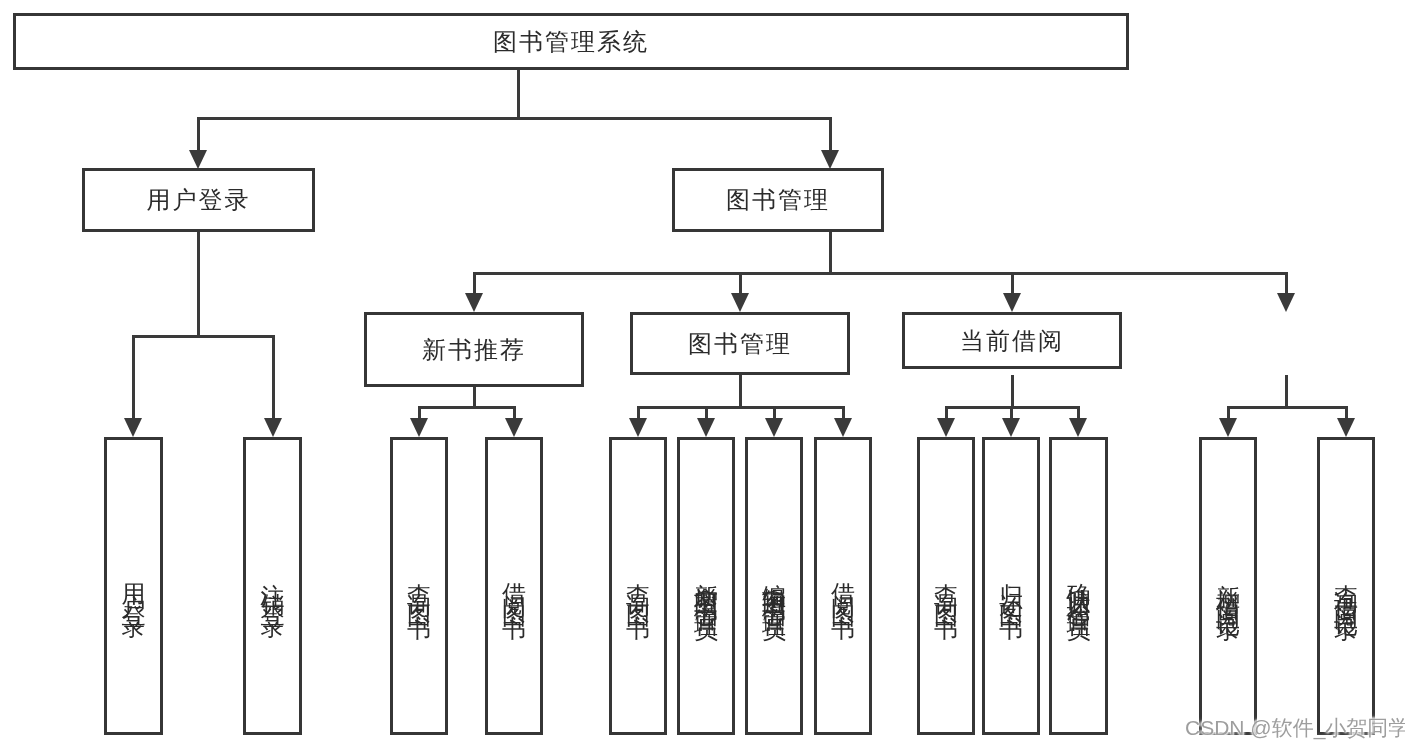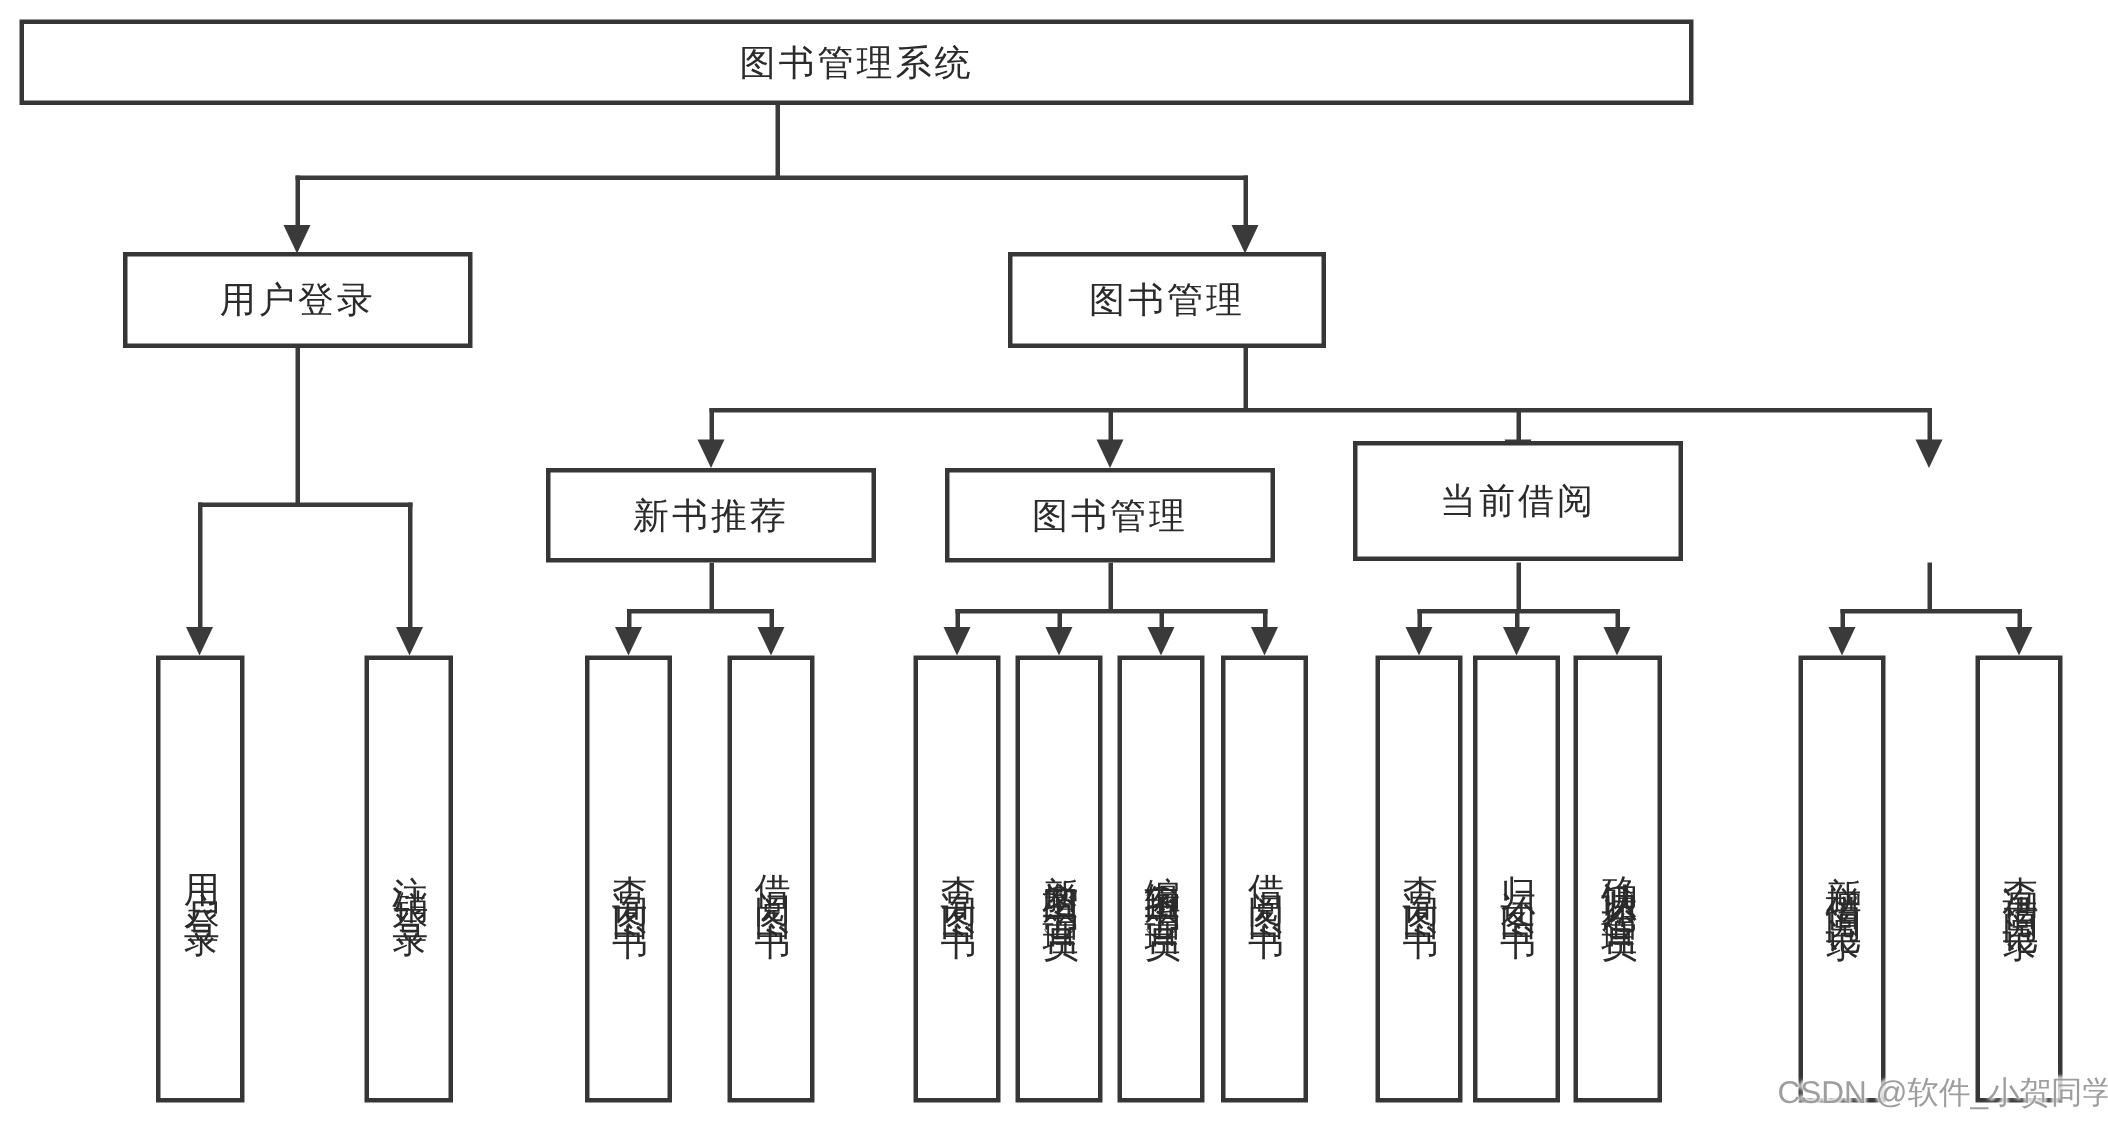--- a/index.html
+++ b/index.html
@@ -102,27 +102,27 @@
     <span>图书管理系统</span>
   </div>
 
   <div class="hbox" style="left:82px;top:168px;width:233px;height:64px">
     <span>用户登录</span>
   </div>
   <div class="hbox" style="left:672px;top:168px;width:212px;height:64px">
     <span>图书管理</span>
   </div>
 
-  <div class="hbox" style="left:364px;top:312px;width:220px;height:63px">
+  <div class="hbox" style="left:364px;top:312px;width:220px;height:75px">
     <span>新书推荐</span>
   </div>
   <div class="hbox" style="left:630px;top:312px;width:220px;height:63px">
     <span>图书管理</span>
   </div>
-  <div class="hbox" style="left:902px;top:294px;width:220px;height:80px">
+  <div class="hbox" style="left:902px;top:312px;width:220px;height:57px">
     <span>当前借阅</span>
   </div>
 
   <div class="vbox ls-mid" style="left:104px;width:59px">
     <span>用户登录</span>
   </div>
   <div class="vbox ls-mid" style="left:243px;width:59px">
     <span>注销登录</span>
   </div>
 

